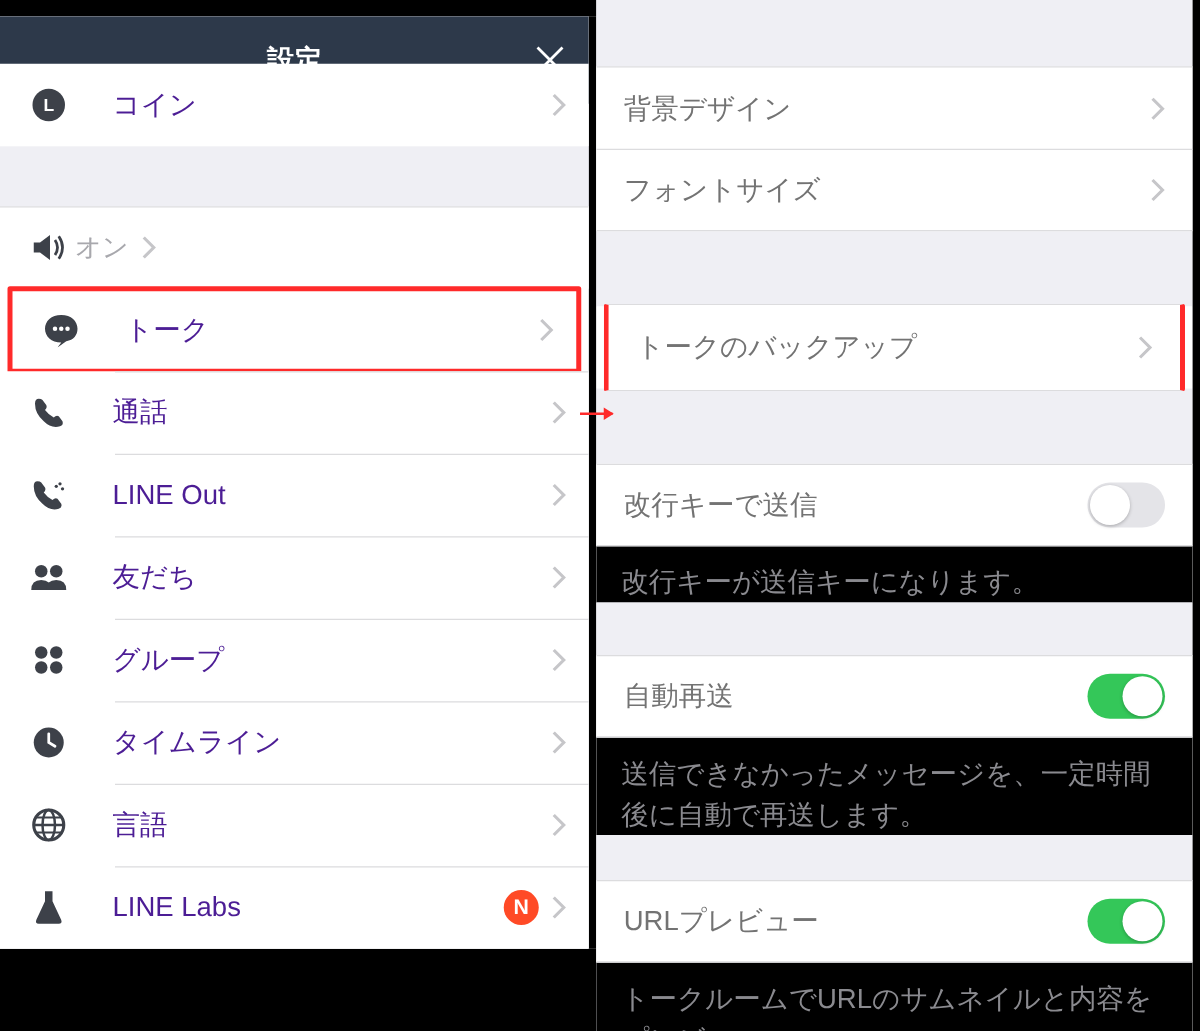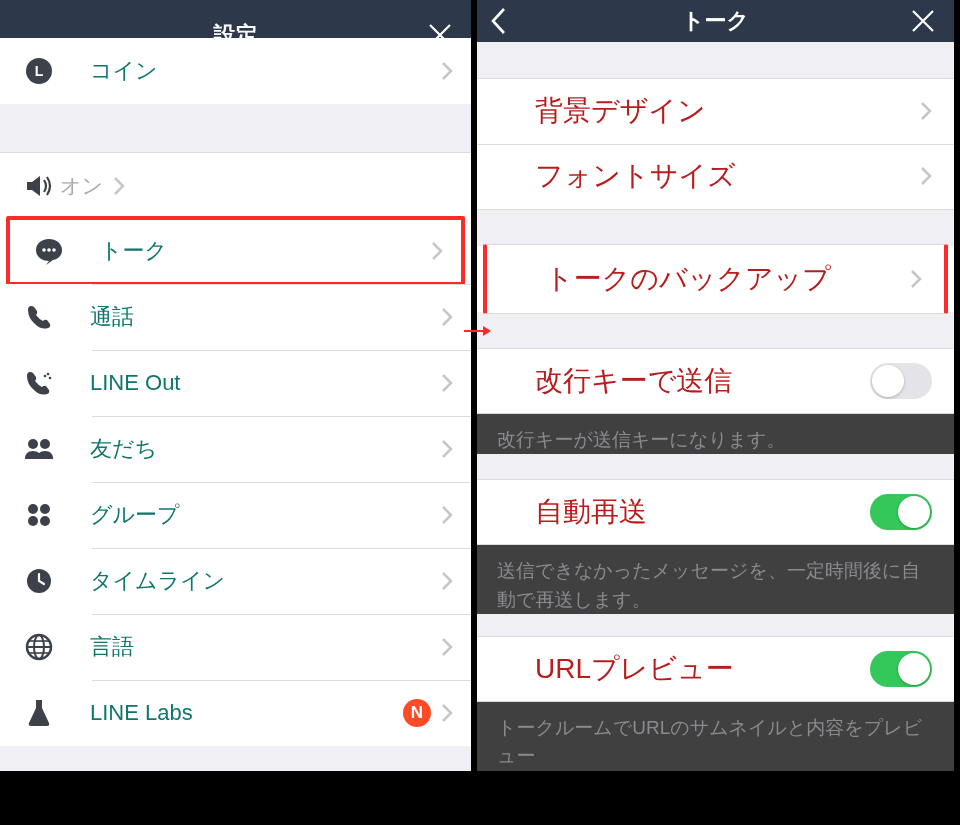--- a/index.html
+++ b/index.html
@@ -1,40 +1,40 @@
 <!DOCTYPE html>
 <html><head>
 <meta charset="utf-8">
 <style>
   * { box-sizing: border-box; margin: 0; padding: 0; }
   body { font-family: -apple-system, "Hiragino Sans", sans-serif; background: #000; width: 960px; height: 825px; overflow: hidden; }
-  .container { display: flex; width: 960px; height: 771px; }
+  .container { display: flex; width: 960px; height: 771px; align-items: center; }
   .pane { width: 477px; background: #efeff4; display: flex; flex-direction: column; overflow: hidden; }
   .pane-left { border-right: 6px solid #000; }
   .header { background: #2d394a; height: 70px; display: flex; align-items: center; justify-content: center; position: relative; color: #fff; }
   .header-title { font-size: 22px; font-weight: 600; }
   .header-close { position: absolute; right: 18px; top: 50%; transform: translateY(-50%); cursor: pointer; }
   .header-back { position: absolute; left: 12px; top: 50%; transform: translateY(-50%); cursor: pointer; }
   .list { background: #fff; }
   .row { display: flex; align-items: center; height: 66px; padding: 0 18px; background: #fff; position: relative; }
   .row + .row::before { content: ""; position: absolute; top: 0; left: 92px; right: 0; height: 1px; background: #dcdcde; }
   .row.fullsep + .row::before,
   .row.fullsep::before { left: 0; }
   .icon-col { width: 42px; display: flex; justify-content: center; align-items: center; color: #3b3f47; }
-  .label { flex: 1; font-size: 22px; color: #0f766e; padding-left: 30px; font-weight: 500; }
-  .label-only { flex: 1; font-size: 28px; color: #b91c1c; font-weight: 500; margin-left: 36px; }
+  .label { flex: 1; font-size: 22px; color: #4c1d95; padding-left: 30px; font-weight: 500; }
+  .label-only { flex: 1; font-size: 22px; color: #737373; font-weight: 500; }
   .value { font-size: 21px; color: #a8a8ad; margin-right: 10px; }
   .chev { color: #c6c6c9; display: flex; align-items: center; }
   .gap { height: 48px; background: #efeff4; }
   .gap-sm { height: 60px; background: #efeff4; }
   .topcut { margin-top: -32px; }
   .highlight { border: 4px solid #ff2a2a; border-radius: 2px; margin: -2px 6px; height: 70px !important; }
   .highlight::before { display: none !important; }
   .badge-n { width: 28px; height: 28px; border-radius: 14px; background: #ff4a26; color: #fff; font-size: 17px; font-weight: 700; display: flex; align-items: center; justify-content: center; margin-right: 10px; }
-  .footnote { padding: 12px 20px 0 20px; font-size: 19px; color: #8a8a8f; background: #404040; line-height: 1.5; }
+  .footnote { padding: 12px 20px 0 20px; font-size: 22px; color: #8a8a8f; background: #000000; line-height: 1.5; }
   .toggle { width: 62px; height: 36px; border-radius: 18px; position: relative; background: #e4e4e8; }
   .toggle.on { background: #34c759; }
   .toggle .knob { position: absolute; width: 32px; height: 32px; border-radius: 16px; background: #fff; top: 2px; left: 2px; box-shadow: 0 1px 3px rgba(0,0,0,0.25); }
   .toggle.on .knob { left: auto; right: 2px; }
   .row-right { padding: 0 22px; }
   .row-right .label-only { padding-left: 0; }
   .section-top { border-top: 1px solid #dcdcde; }
   .section-bot { border-bottom: 1px solid #dcdcde; }
   svg { display: block; }
   .arrow-connector { position: absolute; top: 330px; left: 464px; width: 26px; height: 2px; background: #ff2a2a; z-index: 5; }

